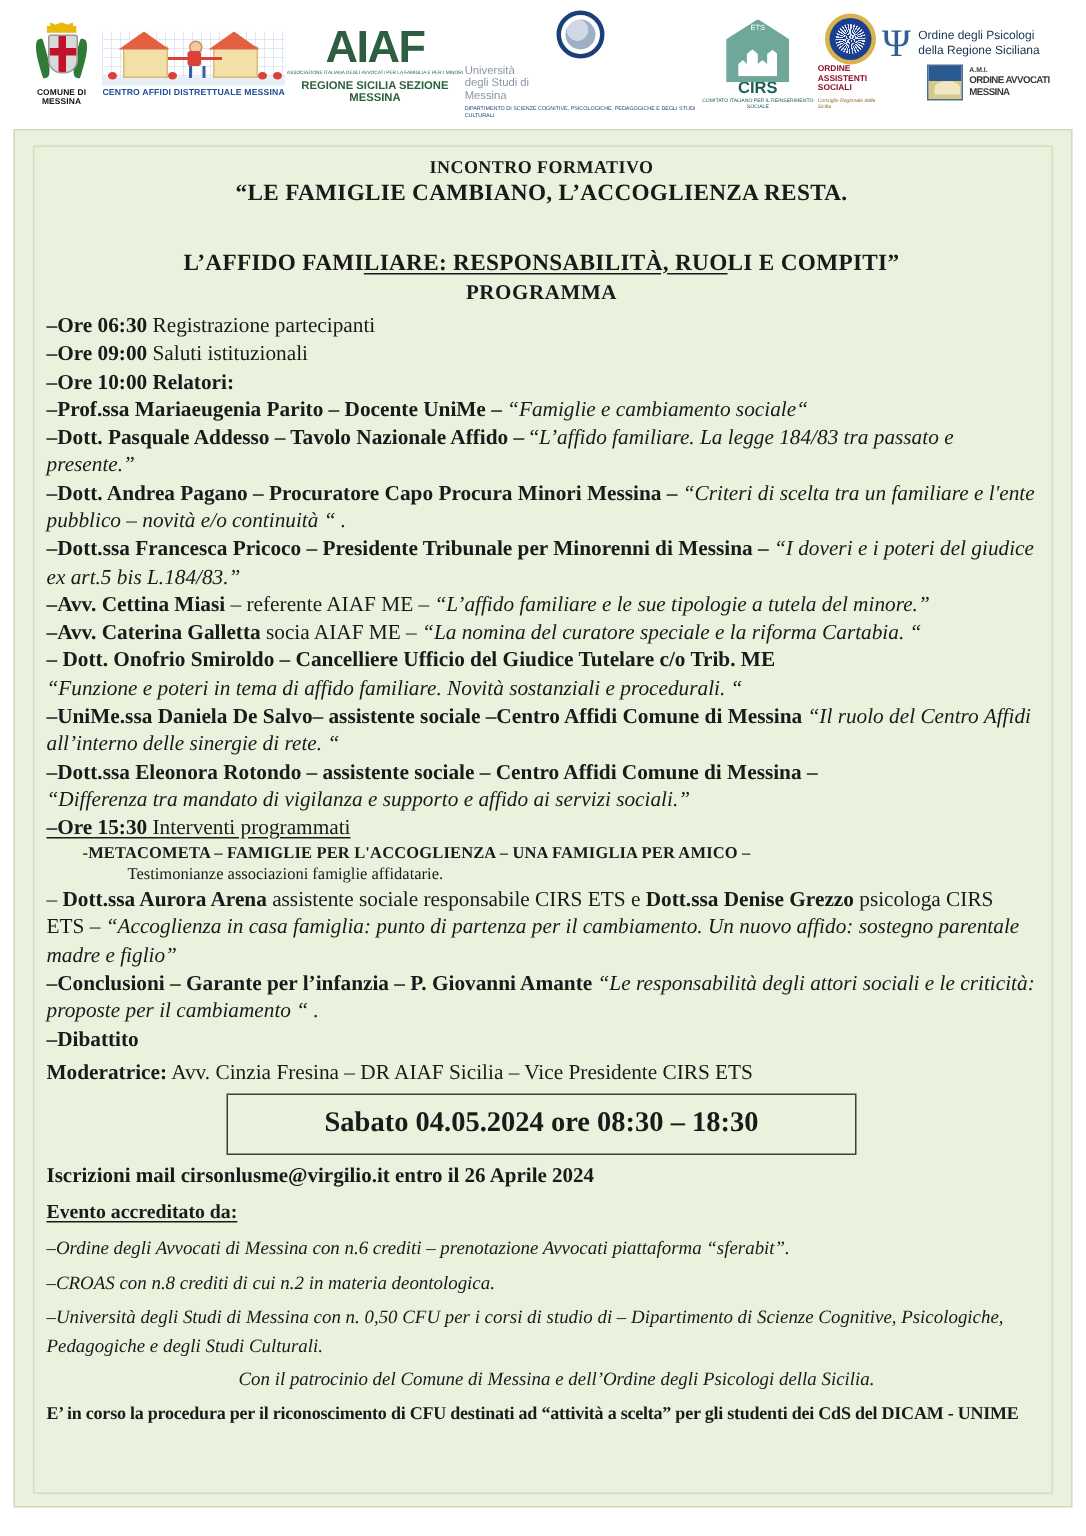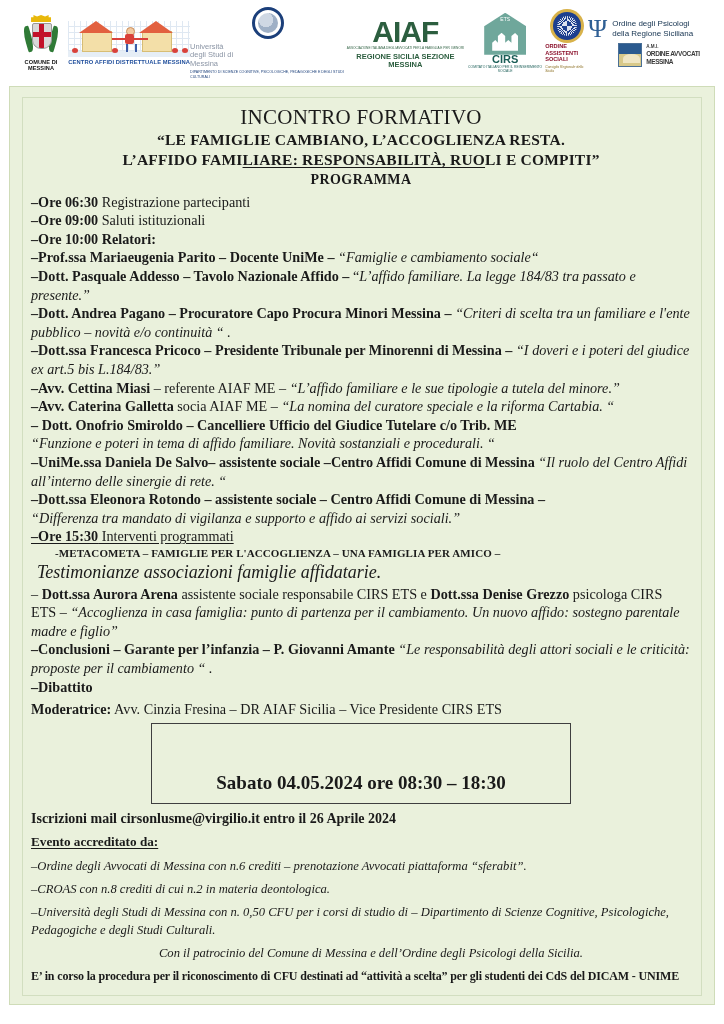--- a/index.html
+++ b/index.html
@@ -160,23 +160,23 @@
     position: relative;
   }
   .poster-inner {
     border: 1px solid #d2dec0;
     box-sizing: border-box;
     height: 100%;
     padding: 6px 10px 6px 8px;
   }
 
   .title-block { text-align: center; }
-  .t-line1 { font-size: 21px; font-weight: normal; letter-spacing: .3px; line-height: 1.26; }
+  .t-line1 { font-size: 12px; font-weight: bold; letter-spacing: .3px; line-height: 1.26; }
   .t-line2 { font-size: 15.5px; font-weight: bold; letter-spacing: .2px; line-height: 1.26; }
-  .t-line3 { font-size: 15.5px; font-weight: bold; letter-spacing: .2px; line-height: 1.26; }
+  .t-line3 { font-size: 15.5px; font-weight: bold; letter-spacing: .2px; line-height: 1.26; margin-top: 27px; }
   .t-line3 .ul { text-decoration: underline; text-underline-offset: 2px; }
   .t-prog { font-size: 14px; font-weight: bold; letter-spacing: .4px; margin-top: 2px; line-height: 1.3; }
 
   .prog { margin-top: 3px; }
   .p-row {
     font-size: 14.2px;
     line-height: 1.31;
     text-align: left;
   }
   .p-row b { font-weight: bold; }
@@ -184,40 +184,40 @@
   .p-row .u { text-decoration: underline; text-underline-offset: 1.5px; }
 
   .meta-row {
     font-family: "Liberation Serif", serif;
     font-weight: bold;
     font-size: 11px;
     line-height: 1.3;
     letter-spacing: .1px;
     margin-left: 24px;
   }
-  .testi-row { font-size: 18px; font-style: italic; line-height: 1.35; padding-left: 6px; }
+  .testi-row { font-size: 11px; line-height: 1.35; padding-left: 6px; margin-left: 48px; }
 
   .moderatrice {
     text-align: left;
     font-size: 14.2px;
     font-weight: bold;
     margin-top: 4px;
     line-height: 1.3;
   }
   .moderatrice .reg { font-weight: normal; }
 
   .datebox {
     width: 420px;
     margin: 4px auto 0 auto;
     border: 1.5px solid #3f3f3f;
     text-align: center;
     padding: 6px 8px 8px 8px;
     box-sizing: border-box;
   }
-  .datebox .d1 { font-size: 19px; font-weight: bold; line-height: 1.35; margin-top: 40px; }
+  .datebox .d1 { font-size: 19px; font-weight: bold; line-height: 1.35; }
   .datebox .d2 { font-size: 19px; font-weight: bold; line-height: 1.35; }
 
   .reg-mail { font-size: 14px; font-weight: bold; margin-top: 6px; line-height: 1.35; }
   .accred-h { font-size: 13.2px; font-weight: bold; text-decoration: underline; text-underline-offset: 2px; margin-top: 4px; line-height: 1.4; }
   .accred-row { font-size: 12.6px; font-style: italic; line-height: 1.45; margin-top: 5px; }
   .patroc { font-size: 12.6px; font-style: italic; text-align: center; margin-top: 5px; line-height: 1.4; padding-left: 20px; }
   .cfu-note { font-size: 12px; font-weight: bold; margin-top: 6px; line-height: 1.35; letter-spacing: -.15px; }
 </style>
 </head>
 <body>
@@ -248,36 +248,36 @@
       <div class="arms"></div>
       <div class="person">
           <div class="head"></div>
           <div class="body"></div>
           <div class="legs"></div>
         </div>
     </div>
     <div class="logo-caption">CENTRO AFFIDI DISTRETTUALE MESSINA</div>
   </div>
 
+  <div class="logo aiaf">
+    <div class="word">AIAF</div>
+    <div class="sub1">ASSOCIAZIONE ITALIANA DEGLI AVVOCATI PER LA FAMIGLIA E PER I MINORI</div>
+    <div class="sub2">REGIONE SICILIA SEZIONE MESSINA</div>
+  </div>
+
   <div class="logo unime-wrap">
     <div class="unime-seal"></div>
     <div class="unime-txt">
       <div class="t1">Università</div>
       <div class="t1">degli Studi di</div>
       <div class="t1">Messina</div>
       <div class="t2">DIPARTIMENTO DI SCIENZE COGNITIVE, PSICOLOGICHE, PEDAGOGICHE E DEGLI STUDI CULTURALI</div>
     </div>
   </div>
 
-  <div class="logo aiaf">
-    <div class="word">AIAF</div>
-    <div class="sub1">ASSOCIAZIONE ITALIANA DEGLI AVVOCATI PER LA FAMIGLIA E PER I MINORI</div>
-    <div class="sub2">REGIONE SICILIA SEZIONE MESSINA</div>
-  </div>
-
   <div class="logo cirs">
     <div class="dia">
       <div class="ets">ETS</div>
       <div class="fig"></div>
     </div>
     <div class="n">CIRS</div>
     <div class="s">COMITATO ITALIANO PER IL REINSERIMENTO SOCIALE</div>
   </div>
 
   <div class="logo oas">

